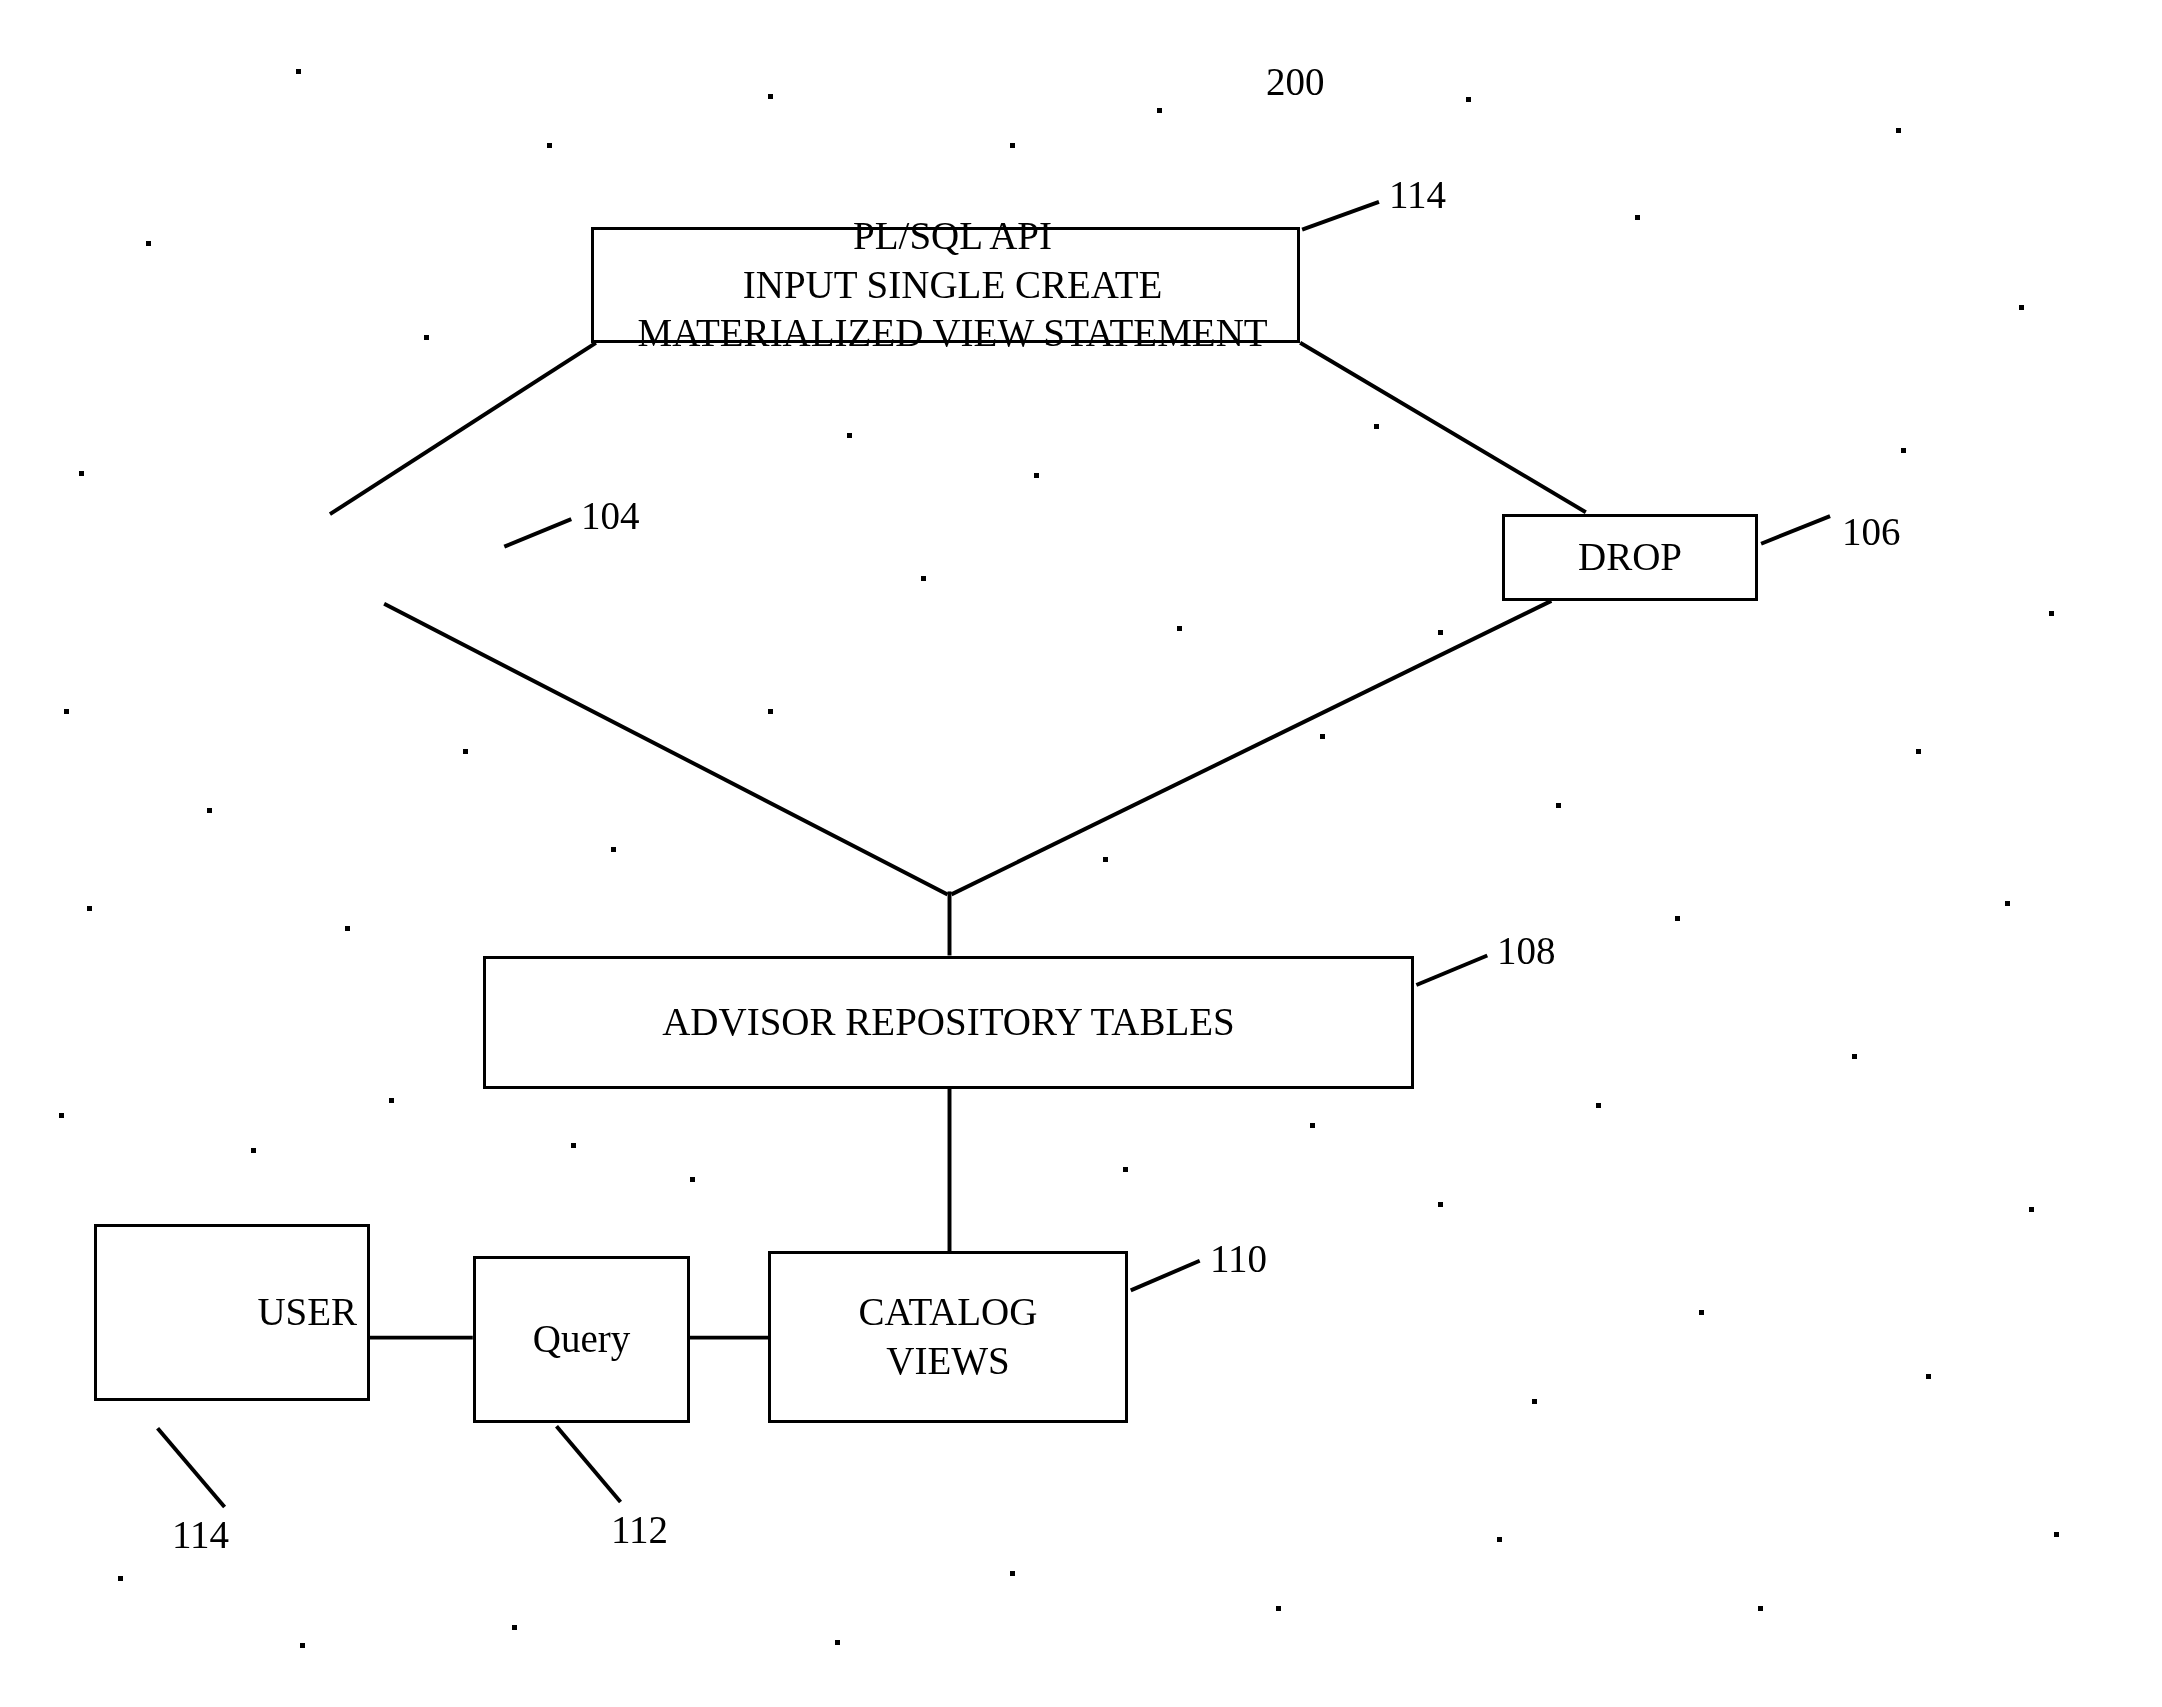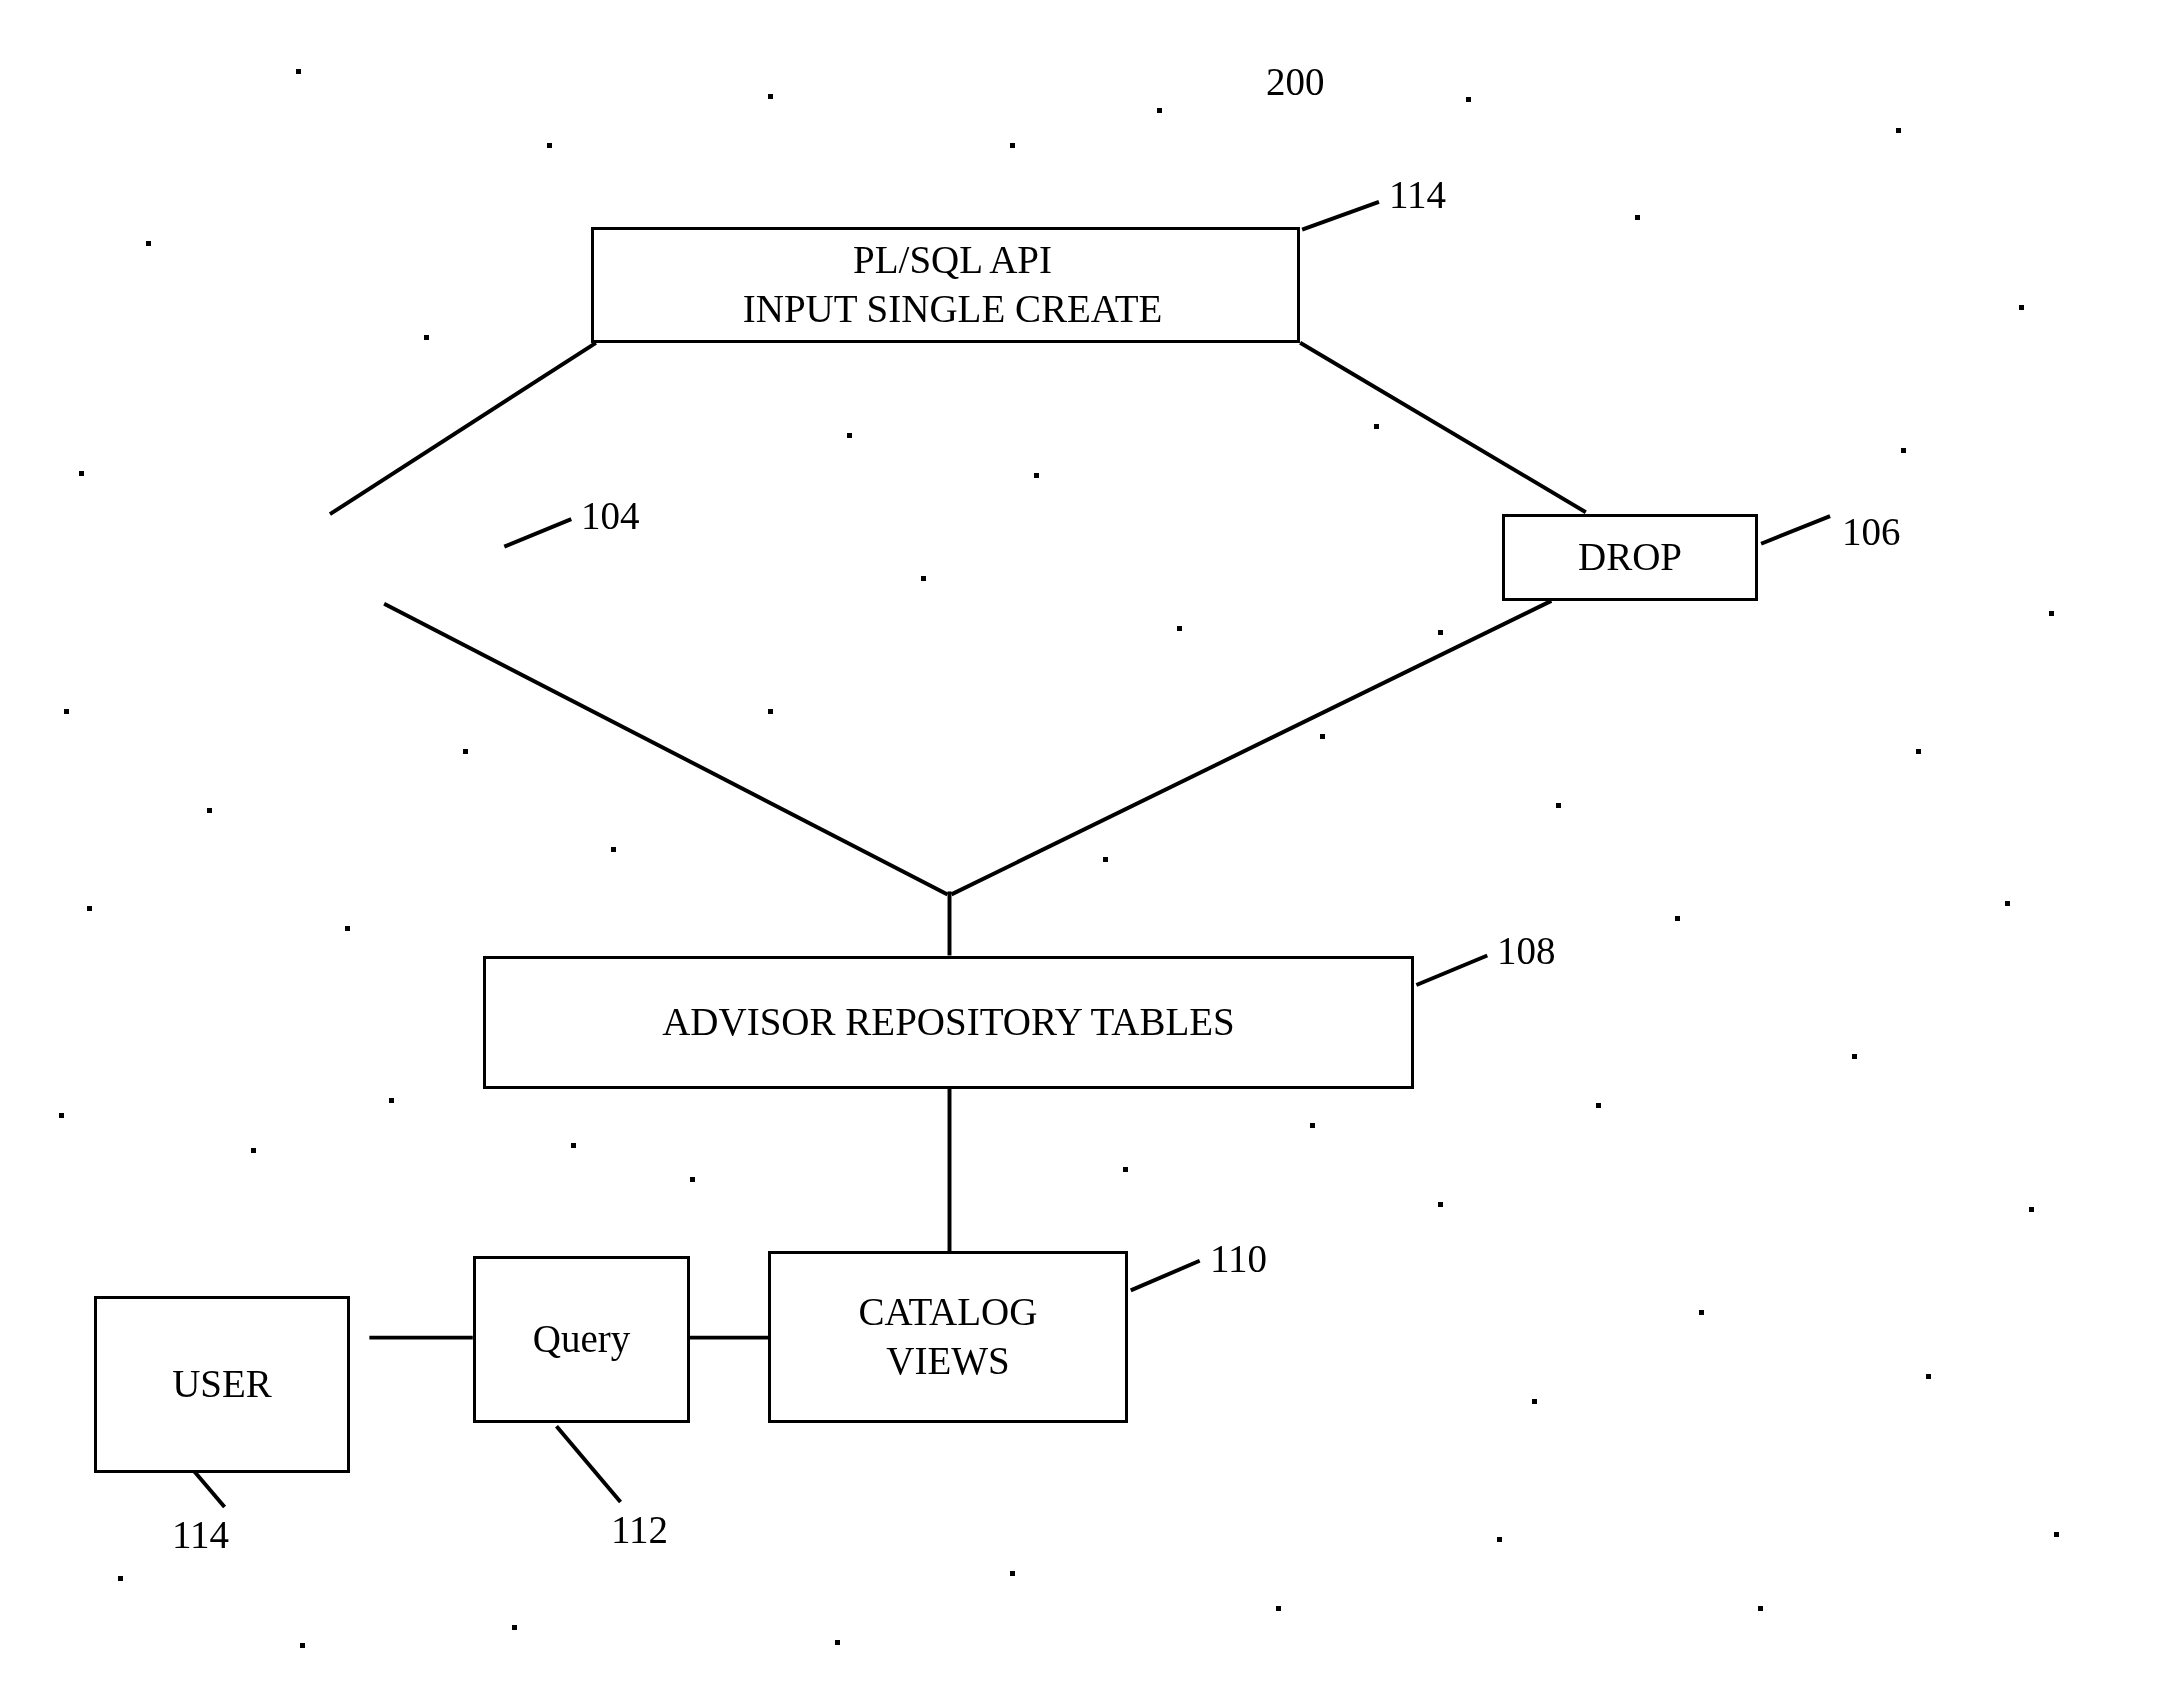--- a/index.html
+++ b/index.html
@@ -87,20 +87,21 @@
 
     <line x1="160" y1="1450" x2="228" y2="1530"></line>
   </svg>
 
   <div class="ref" style="left:1266px; top:59px;">200</div>
 
   <div class="box" style="left:591px; top:227px; width:709px; height:116px;padding-left:24px;">
     <div>
       <div>PL/SQL API</div>
       <div>INPUT SINGLE CREATE</div>
+      <div>MATERIALIZED VIEW STATEMENT</div>
     </div>
   </div>
   <div class="ref" style="left:1389px; top:172px;">114</div>
 
   <div class="ref" style="left:581px; top:493px;text-align:right;">104</div>
 
   <div class="box" style="left:1502px; top:514px; width:256px; height:87px;">
     <span>DROP</span>
   </div>
   <div class="ref" style="left:1842px; top:493px;margin-top:16px;">106</div>
@@ -116,21 +117,21 @@
       <div>VIEWS</div>
     </div>
   </div>
   <div class="ref" style="left:1210px; top:1236px;">110</div>
 
   <div class="box" style="left:473px; top:1256px; width:217px; height:167px;">
     <span>Query</span>
   </div>
   <div class="ref" style="left:611px; top:1507px;">112</div>
 
-  <div class="box" style="left:94px; top:1296px; width:256px; height:177px;">
+  <div class="box" style="left:94px; top:1224px; width:276px; height:177px;justify-content:flex-end;">
     <span>USER</span>
   </div>
   <div class="ref" style="left:172px; top:1512px;">114</div>
 
   <div class="dot" style="left:79px;  top:471px;"></div>
   <div class="dot" style="left:146px; top:241px;"></div>
   <div class="dot" style="left:296px; top:69px;"></div>
   <div class="dot" style="left:424px; top:335px;"></div>
   <div class="dot" style="left:547px; top:143px;"></div>
   <div class="dot" style="left:768px; top:94px;"></div>

